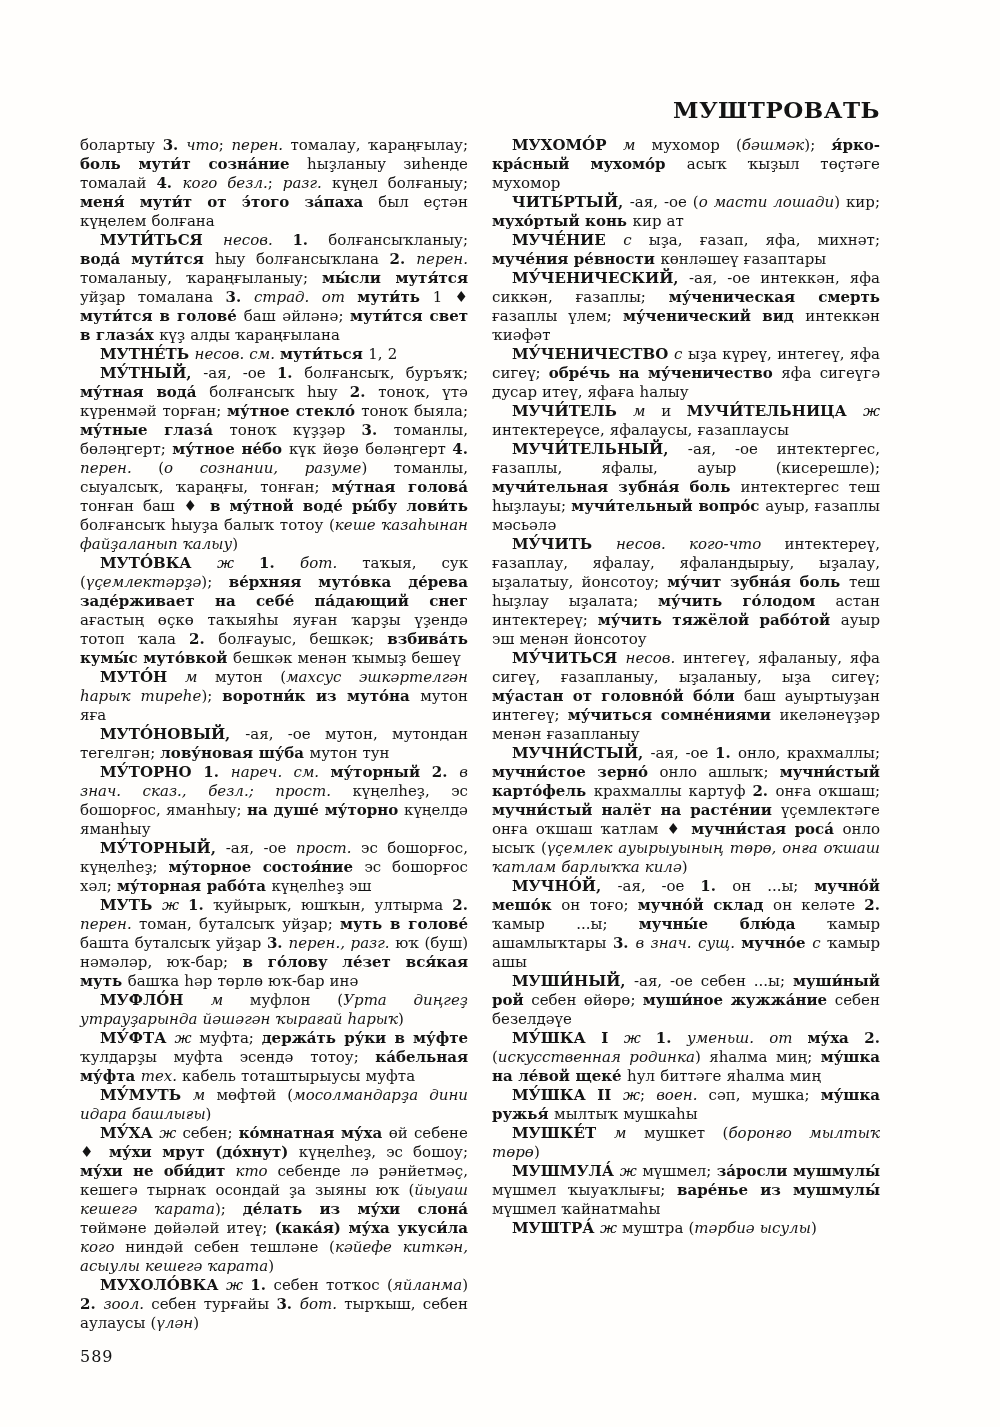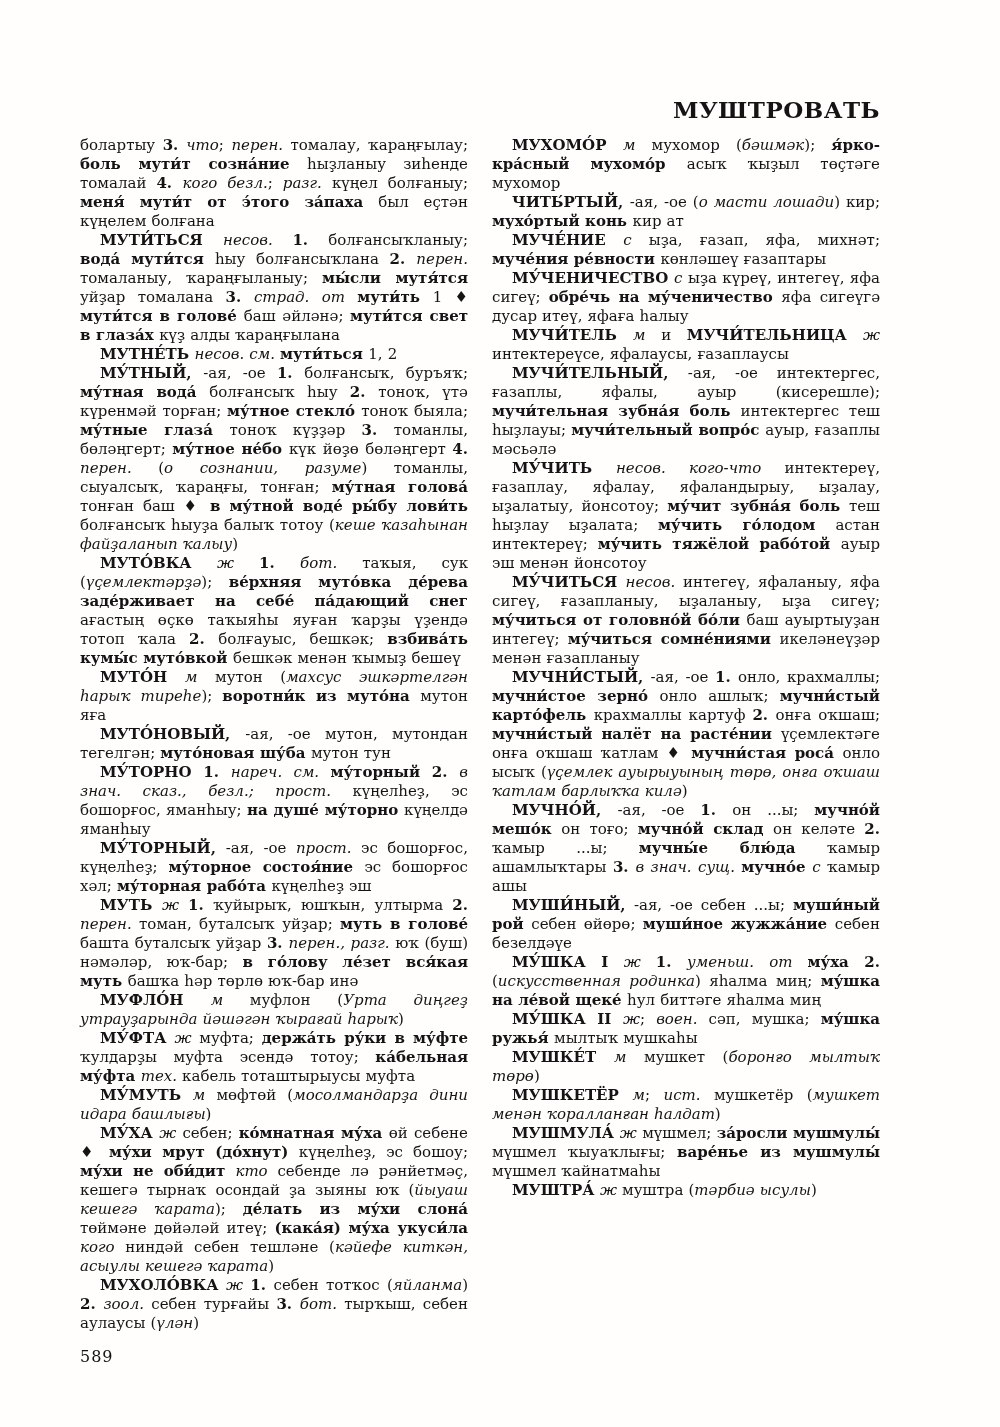--- a/index.html
+++ b/index.html
@@ -60,45 +60,45 @@
 
   <div class="text-block">
     <div class="columns">
       <div class="col">
           <p class="entry cont"><span class="n">болартыу </span><span class="b">3. </span><span class="i">что</span><span class="n">; </span><span class="i">перен. </span><span class="n">томалау, ҡараңғылау; </span><span class="b">боль мути́т созна́ние </span><span class="n">һыҙланыу зиһенде томалай </span><span class="b">4. </span><span class="i">кого безл.</span><span class="n">; </span><span class="i">разг. </span><span class="n">күңел болғаныу; </span><span class="b">меня́ мути́т от э́того за́паха </span><span class="n">был еҫтән күңелем болғана</span></p>
           <p class="entry"><span class="b">МУТИ́ТЬСЯ </span><span class="i">несов. </span><span class="b">1. </span><span class="n">болғансыҡланыу; </span><span class="b">вода́ мути́тся </span><span class="n">һыу болғансыҡлана </span><span class="b">2. </span><span class="i">перен. </span><span class="n">томаланыу, ҡараңғыланыу; </span><span class="b">мы́сли мутя́тся </span><span class="n">уйҙар томалана </span><span class="b">3. </span><span class="i">страд. от </span><span class="b">мути́ть </span><span class="n">1 </span><span class="b">♦ мути́тся в голове́ </span><span class="n">баш әйләнә; </span><span class="b">мути́тся свет в глаза́х </span><span class="n">күҙ алды ҡараңғылана</span></p>
           <p class="entry"><span class="b">МУТНЕ́ТЬ </span><span class="i">несов. см. </span><span class="b">мути́ться </span><span class="n">1, 2</span></p>
           <p class="entry"><span class="b">МУ́ТНЫЙ, </span><span class="n">-ая, -ое </span><span class="b">1. </span><span class="n">болғансыҡ, буръяҡ; </span><span class="b">му́тная вода́ </span><span class="n">болғансыҡ һыу </span><span class="b">2. </span><span class="n">тоноҡ, үтә күренмәй торған; </span><span class="b">му́тное стекло́ </span><span class="n">тоноҡ быяла; </span><span class="b">му́тные глаза́ </span><span class="n">тоноҡ күҙҙәр </span><span class="b">3. </span><span class="n">томанлы, бөләңгерт; </span><span class="b">му́тное не́бо </span><span class="n">күк йөҙө бөләңгерт </span><span class="b">4. </span><span class="i">перен. </span><span class="n">(</span><span class="i">о сознании, разуме</span><span class="n">) томанлы, сыуалсыҡ, ҡараңғы, тонған; </span><span class="b">му́тная голова́ </span><span class="n">тонған баш </span><span class="b">♦ в му́тной воде́ ры́бу лови́ть </span><span class="n">болғансыҡ һыуҙа балыҡ тотоу (</span><span class="i">кеше ҡазаһынан файҙаланып ҡалыу</span><span class="n">)</span></p>
           <p class="entry"><span class="b">МУТО́ВКА </span><span class="i">ж </span><span class="b">1. </span><span class="i">бот. </span><span class="n">таҡыя, сук (</span><span class="i">үҫемлектәрҙә</span><span class="n">); </span><span class="b">ве́рхняя муто́вка де́рева заде́рживает на себе́ па́дающий снег </span><span class="n">ағастың өҫкө таҡыяһы яуған ҡарҙы үҙендә тотоп ҡала </span><span class="b">2. </span><span class="n">болғауыс, бешкәк; </span><span class="b">взбива́ть кумы́с муто́вкой </span><span class="n">бешкәк менән ҡымыҙ бешеү</span></p>
           <p class="entry"><span class="b">МУТО́Н </span><span class="i">м </span><span class="n">мутон (</span><span class="i">махсус эшкәртелгән һарыҡ тиреһе</span><span class="n">); </span><span class="b">воротни́к из муто́на </span><span class="n">мутон яға</span></p>
-          <p class="entry"><span class="b">МУТО́НОВЫЙ, </span><span class="n">-ая, -ое мутон, мутондан тегелгән; </span><span class="b">муто́новая шу́ба </span><span class="n">мутон тун</span></p>
+          <p class="entry"><span class="b">МУТО́НОВЫЙ, </span><span class="n">-ая, -ое мутон, мутондан тегелгән; </span><span class="b">лову́новая шу́ба </span><span class="n">мутон тун</span></p>
           <p class="entry"><span class="b">МУ́ТОРНО 1. </span><span class="i">нареч. см. </span><span class="b">му́торный 2. </span><span class="i">в знач. сказ., безл.; прост. </span><span class="n">күңелһеҙ, эс бошорғос, яманһыу; </span><span class="b">на душе́ му́торно </span><span class="n">күңелдә яманһыу</span></p>
           <p class="entry"><span class="b">МУ́ТОРНЫЙ, </span><span class="n">-ая, -ое </span><span class="i">прост. </span><span class="n">эс бошорғос, күңелһеҙ; </span><span class="b">му́торное состоя́ние </span><span class="n">эс бошорғос хәл; </span><span class="b">му́торная рабо́та </span><span class="n">күңелһеҙ эш</span></p>
           <p class="entry"><span class="b">МУТЬ </span><span class="i">ж </span><span class="b">1. </span><span class="n">ҡуйырыҡ, юшҡын, ултырма </span><span class="b">2. </span><span class="i">перен. </span><span class="n">томан, буталсыҡ уйҙар; </span><span class="b">муть в голове́ </span><span class="n">башта буталсыҡ уйҙар </span><span class="b">3. </span><span class="i">перен., разг. </span><span class="n">юҡ (буш) нәмәләр, юҡ-бар; </span><span class="b">в го́лову ле́зет вся́кая муть </span><span class="n">башҡа һәр төрлө юҡ-бар инә</span></p>
           <p class="entry"><span class="b">МУФЛО́Н </span><span class="i">м </span><span class="n">муфлон (</span><span class="i">Урта диңгеҙ утрауҙарында йәшәгән ҡырағай һарыҡ</span><span class="n">)</span></p>
           <p class="entry"><span class="b">МУ́ФТА </span><span class="i">ж </span><span class="n">муфта; </span><span class="b">держа́ть ру́ки в му́фте </span><span class="n">ҡулдарҙы муфта эсендә тотоу; </span><span class="b">ка́бельная му́фта </span><span class="i">тех. </span><span class="n">кабель тоташтырыусы муфта</span></p>
           <p class="entry"><span class="b">МУ́МУТЬ </span><span class="i">м </span><span class="n">мөфтөй (</span><span class="i">мосолмандарҙа дини идара башлығы</span><span class="n">)</span></p>
           <p class="entry"><span class="b">МУ́ХА </span><span class="i">ж </span><span class="n">себен; </span><span class="b">ко́мнатная му́ха </span><span class="n">өй себене </span><span class="b">♦ му́хи мрут (до́хнут) </span><span class="n">күңелһеҙ, эс бошоу; </span><span class="b">му́хи не оби́дит </span><span class="i">кто </span><span class="n">себенде лә рәнйетмәҫ, кешегә тырнаҡ осондай ҙа зыяны юҡ (</span><span class="i">йыуаш кешегә ҡарата</span><span class="n">); </span><span class="b">де́лать из му́хи слона́ </span><span class="n">төймәне дөйәләй итеү; </span><span class="b">(кака́я) му́ха укуси́ла </span><span class="i">кого </span><span class="n">ниндәй себен тешләне (</span><span class="i">кәйефе киткән, асыулы кешегә ҡарата</span><span class="n">)</span></p>
           <p class="entry"><span class="b">МУХОЛО́ВКА </span><span class="i">ж </span><span class="b">1. </span><span class="n">себен тотҡос (</span><span class="i">яйланма</span><span class="n">) </span><span class="b">2. </span><span class="i">зоол. </span><span class="n">себен турғайы </span><span class="b">3. </span><span class="i">бот. </span><span class="n">тырҡыш, себен аулаусы (</span><span class="i">үлән</span><span class="n">)</span></p>
         </div>
       <div class="col">
           <p class="entry"><span class="b">МУХОМО́Р </span><span class="i">м </span><span class="n">мухомор (</span><span class="i">бәшмәк</span><span class="n">); </span><span class="b">я́рко-кра́сный мухомо́р </span><span class="n">асыҡ ҡыҙыл төҫтәге мухомор</span></p>
           <p class="entry"><span class="b">ЧИТЬ́РТЫЙ, </span><span class="n">-ая, -ое (</span><span class="i">о масти лошади</span><span class="n">) кир; </span><span class="b">мухо́ртый конь </span><span class="n">кир ат</span></p>
           <p class="entry"><span class="b">МУЧЕ́НИЕ </span><span class="i">с </span><span class="n">ыҙа, ғазап, яфа, михнәт; </span><span class="b">муче́ния ре́вности </span><span class="n">көнләшеү ғазаптары</span></p>
+          <p class="entry"><span class="b">МУ́ЧЕНИЧЕСКИЙ, </span><span class="n">-ая, -ое интеккән, яфа сиккән, ғазаплы; </span><span class="b">му́ченическая смерть </span><span class="n">ғазаплы үлем; </span><span class="b">му́ченический вид </span><span class="n">интеккән ҡиәфәт</span></p>
           <p class="entry"><span class="b">МУ́ЧЕНИЧЕСТВО </span><span class="i">с </span><span class="n">ыҙа күреү, интегеү, яфа сигеү; </span><span class="b">обре́чь на му́ченичество </span><span class="n">яфа сигеүгә дусар итеү, яфаға һалыу</span></p>
           <p class="entry"><span class="b">МУЧИ́ТЕЛЬ </span><span class="i">м </span><span class="n">и </span><span class="b">МУЧИ́ТЕЛЬНИЦА </span><span class="i">ж </span><span class="n">интектереүсе, яфалаусы, ғазаплаусы</span></p>
           <p class="entry"><span class="b">МУЧИ́ТЕЛЬНЫЙ, </span><span class="n">-ая, -ое интектергес, ғазаплы, яфалы, ауыр (кисерешле); </span><span class="b">мучи́тельная зубна́я боль </span><span class="n">интектергес теш һыҙлауы; </span><span class="b">мучи́тельный вопро́с </span><span class="n">ауыр, ғазаплы мәсьәлә</span></p>
           <p class="entry"><span class="b">МУ́ЧИТЬ </span><span class="i">несов. кого-что </span><span class="n">интектереү, ғазаплау, яфалау, яфаландырыу, ыҙалау, ыҙалатыу, йонсотоу; </span><span class="b">му́чит зубна́я боль </span><span class="n">теш һыҙлау ыҙалата; </span><span class="b">му́чить го́лодом </span><span class="n">астан интектереү; </span><span class="b">му́чить тяжёлой рабо́той </span><span class="n">ауыр эш менән йонсотоу</span></p>
-          <p class="entry"><span class="b">МУ́ЧИТЬСЯ </span><span class="i">несов. </span><span class="n">интегеү, яфаланыу, яфа сигеү, ғазапланыу, ыҙаланыу, ыҙа сигеү; </span><span class="b">му́читься от головно́й бо́ли </span><span class="n">баш ауыртыуҙан интегеү; </span><span class="b">му́читься сомне́ниями </span><span class="n">икеләнеүҙәр менән ғазапланыу</span></p>
+          <p class="entry"><span class="b">МУ́ЧИТЬСЯ </span><span class="i">несов. </span><span class="n">интегеү, яфаланыу, яфа сигеү, ғазапланыу, ыҙаланыу, ыҙа сигеү; </span><span class="b">му́астан от головно́й бо́ли </span><span class="n">баш ауыртыуҙан интегеү; </span><span class="b">му́читься сомне́ниями </span><span class="n">икеләнеүҙәр менән ғазапланыу</span></p>
           <p class="entry"><span class="b">МУЧНИ́СТЫЙ, </span><span class="n">-ая, -ое </span><span class="b">1. </span><span class="n">онло, крахмаллы; </span><span class="b">мучни́стое зерно́ </span><span class="n">онло ашлыҡ; </span><span class="b">мучни́стый карто́фель </span><span class="n">крахмаллы картуф </span><span class="b">2. </span><span class="n">онға оҡшаш; </span><span class="b">мучни́стый налёт на расте́нии </span><span class="n">үҫемлектәге онға оҡшаш ҡатлам </span><span class="b">♦ мучни́стая роса́ </span><span class="n">онло ысыҡ (</span><span class="i">үҫемлек ауырыуының төрө, онға оҡшаш ҡатлам барлыҡҡа килә</span><span class="n">)</span></p>
           <p class="entry"><span class="b">МУЧНО́Й, </span><span class="n">-ая, -ое </span><span class="b">1. </span><span class="n">он ...ы; </span><span class="b">мучно́й мешо́к </span><span class="n">он тоғо; </span><span class="b">мучно́й склад </span><span class="n">он келәте </span><span class="b">2. </span><span class="n">ҡамыр ...ы; </span><span class="b">мучны́е блю́да </span><span class="n">ҡамыр ашамлыҡтары </span><span class="b">3. </span><span class="i">в знач. сущ. </span><span class="b">мучно́е </span><span class="i">с </span><span class="n">ҡамыр ашы</span></p>
           <p class="entry"><span class="b">МУШИ́НЫЙ, </span><span class="n">-ая, -ое себен ...ы; </span><span class="b">муши́ный рой </span><span class="n">себен өйөрө; </span><span class="b">муши́ное жужжа́ние </span><span class="n">себен безелдәүе</span></p>
           <p class="entry"><span class="b">МУ́ШКА I </span><span class="i">ж </span><span class="b">1. </span><span class="i">уменьш. от </span><span class="b">му́ха 2. </span><span class="n">(</span><span class="i">искусственная родинка</span><span class="n">) яһалма миң; </span><span class="b">му́шка на ле́вой щеке́ </span><span class="n">һул биттәге яһалма миң</span></p>
           <p class="entry"><span class="b">МУ́ШКА II </span><span class="i">ж</span><span class="n">; </span><span class="i">воен. </span><span class="n">сәп, мушка; </span><span class="b">му́шка ружья́ </span><span class="n">мылтыҡ мушкаһы</span></p>
           <p class="entry"><span class="b">МУШКЕ́Т </span><span class="i">м </span><span class="n">мушкет (</span><span class="i">боронғо мылтыҡ төрө</span><span class="n">)</span></p>
-          <p class="entry"><span class="b">МУШКЕТЁР </span><span class="i">м</span><span class="n">; </span><span class="i">ист. </span><span class="n">мушкетёр (</span><span class="i">мушкет менән ҡоралланған һалдат</span><span class="n">)</span></p>
           <p class="entry"><span class="b">МУШМУЛА́ </span><span class="i">ж </span><span class="n">мүшмел; </span><span class="b">за́росли мушмулы́ </span><span class="n">мүшмел ҡыуаҡлығы; </span><span class="b">варе́нье из мушмулы́ </span><span class="n">мүшмел ҡайнатмаһы</span></p>
           <p class="entry"><span class="b">МУШТРА́ </span><span class="i">ж </span><span class="n">муштра (</span><span class="i">тәрбиә ысулы</span><span class="n">)</span></p>
         </div>
     </div>
     <div class="page-number">589</div>
   </div>
 </div>
 
 </body></html>

